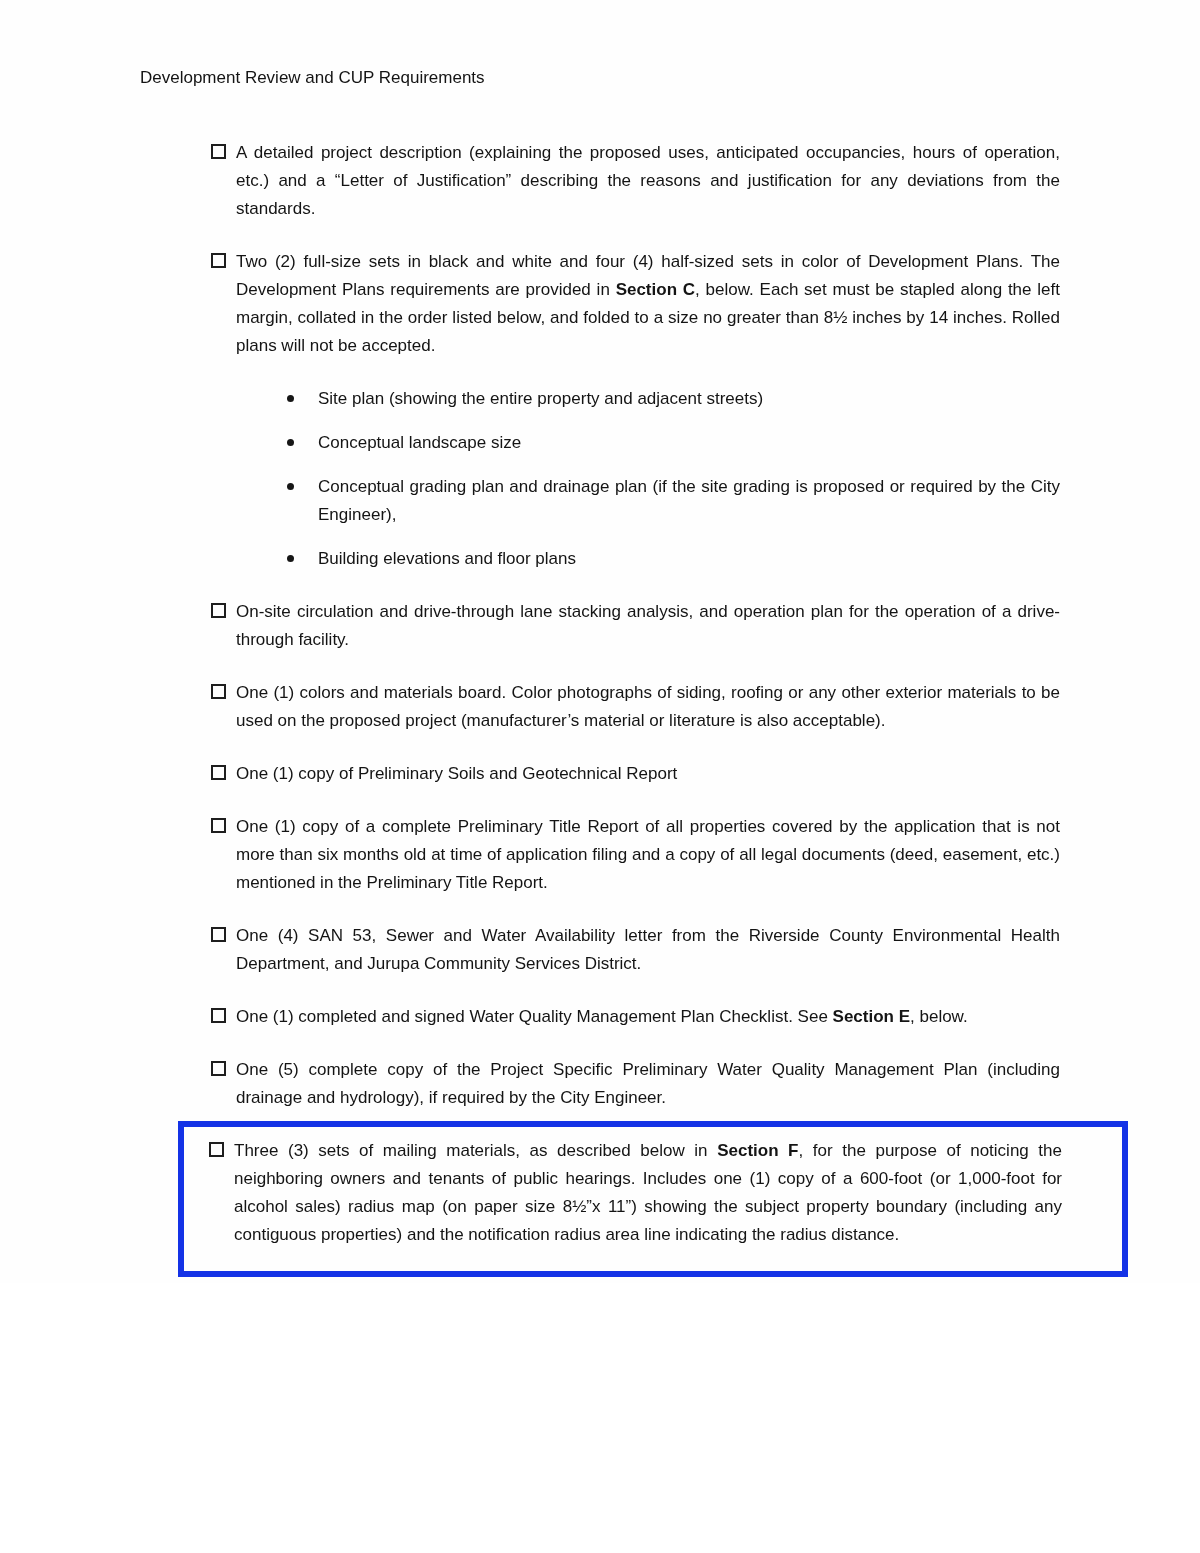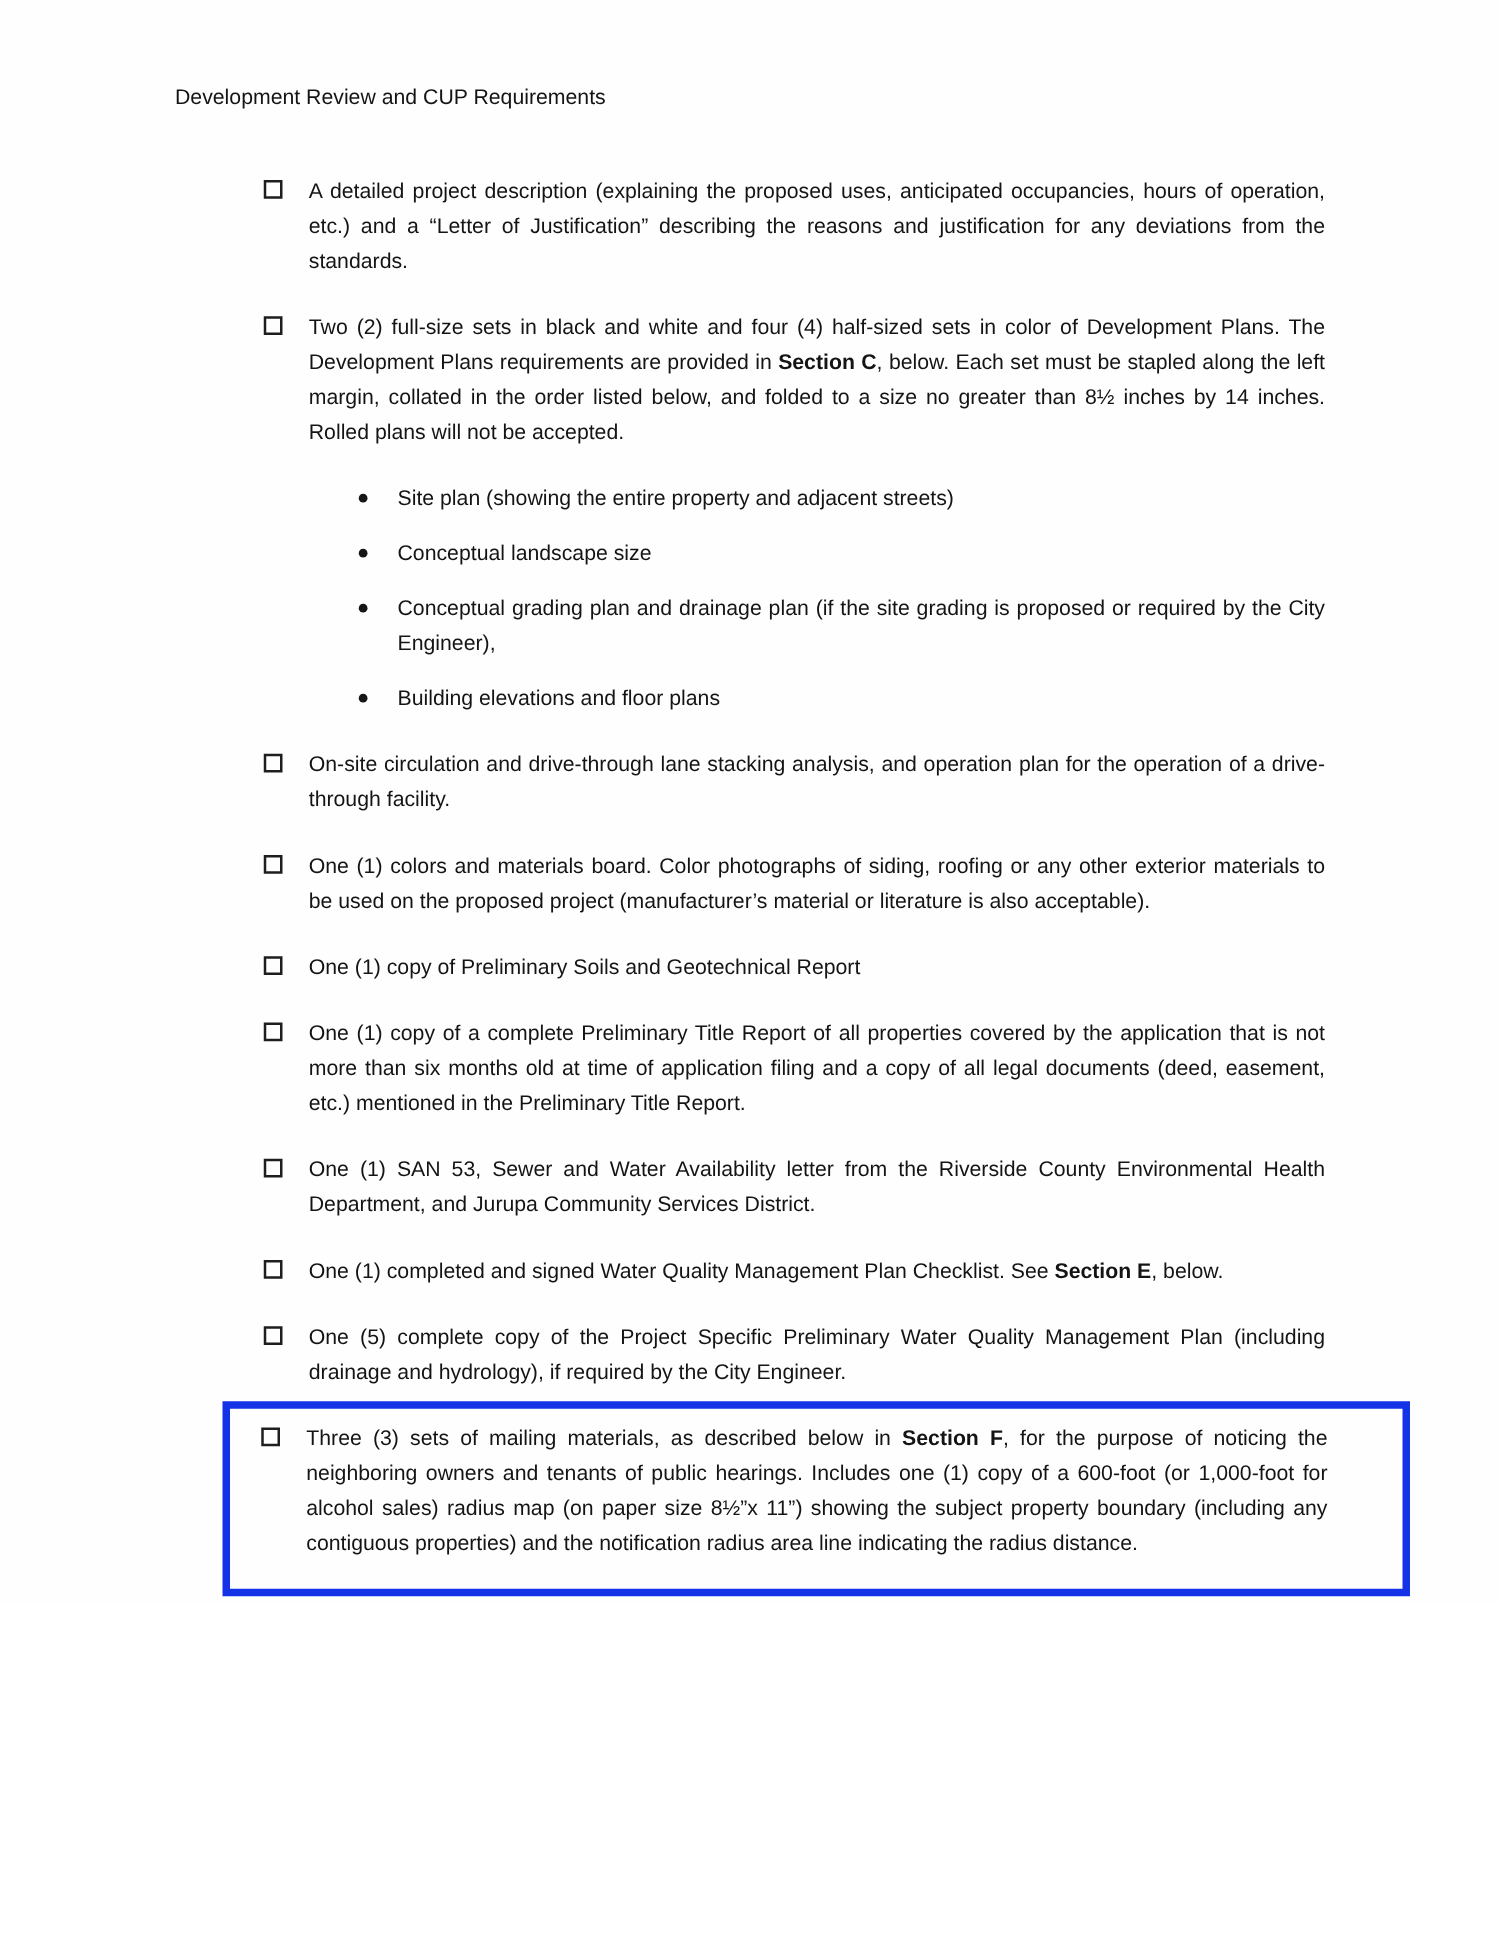--- a/index.html
+++ b/index.html
@@ -33,21 +33,21 @@
     margin-bottom: 25px;
   }
   .checkbox {
     flex: 0 0 auto;
     width: 15px; height: 15px;
     border: 2px solid #1e1e1e;
     margin-top: 5px;
     background: transparent;
   }
   .item-text {
-    margin-left: 21px;
+    margin-left: 10px;
     flex: 1;
     font-size: 17px;
     line-height: 28px;
     text-align: justify;
   }
   .bold { font-weight: bold; }
   .bullets { margin: 0 0 25px 76px; }
   .bullet-row { display: flex; margin-bottom: 16px; }
   .bullet-row:last-child { margin-bottom: 0; justify-content: center; }
   .dot {
@@ -127,21 +127,21 @@
       <div class="item">
         <span class="checkbox"></span>
         <div class="item-text"><span>One (1) copy of Preliminary Soils and Geotechnical Report</span></div>
       </div>
       <div class="item">
         <span class="checkbox"></span>
         <div class="item-text"><span>One (1) copy of a complete Preliminary Title Report of all properties covered by the application that is not more than six months old at time of application filing and a copy of all legal documents (deed, easement, etc.) mentioned in the Preliminary Title Report.</span></div>
       </div>
       <div class="item">
         <span class="checkbox"></span>
-        <div class="item-text"><span>One (1) SAN 53, Sewer and Water Availability letter from the Riverside County Environmental Health Department, and Jurupa Community Services District.</span></div>
+        <div class="item-text"><span>One (4) SAN 53, Sewer and Water Availability letter from the Riverside County Environmental Health Department, and Jurupa Community Services District.</span></div>
       </div>
       <div class="item">
         <span class="checkbox"></span>
         <div class="item-text"><span>One (1) completed and signed Water Quality Management Plan Checklist. See </span><span class="bold">Section E</span><span>, below.</span></div>
       </div>
       <div class="item">
         <span class="checkbox"></span>
         <div class="item-text"><span>One (5) complete copy of the Project Specific Preliminary Water Quality Management Plan (including drainage and hydrology), if required by the City Engineer.</span></div>
       </div>
       <div class="highlight-box" style="border-color: rgb(20, 50, 230);">

